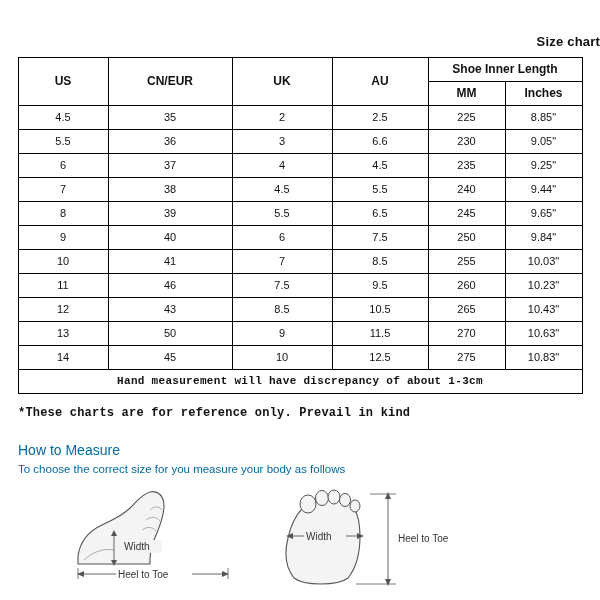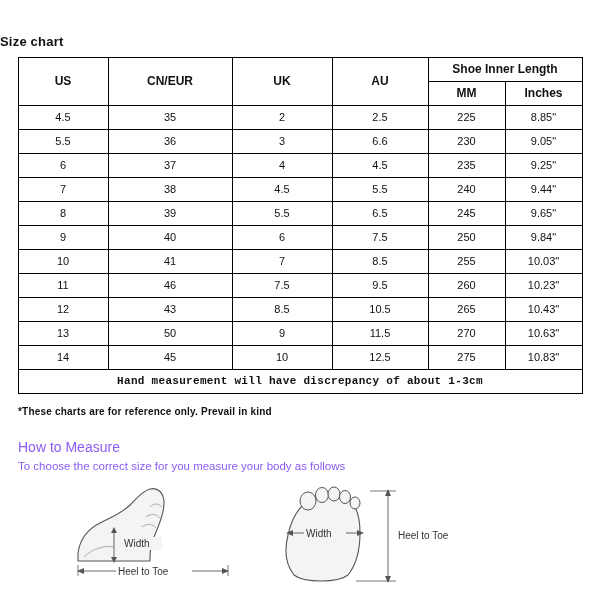--- a/index.html
+++ b/index.html
@@ -15,21 +15,21 @@
     overflow: hidden;
   }
   .page {
     position: relative;
     width: 600px;
     height: 600px;
     box-sizing: border-box;
     padding: 0;
   }
   .chart-title {
-    text-align: left;
+    text-align: right;
     font-weight: bold;
     font-size: 13px;
     margin: 34px 0 8px 0;
     letter-spacing: 0.2px;
   }
   table.size-chart {
     border-collapse: collapse;
     width: 564px;
     margin: 0 auto;
     table-layout: fixed;
@@ -76,29 +76,29 @@
     font-family: "Liberation Mono", monospace;
     font-size: 11px;
     font-weight: bold;
     height: 24px;
     line-height: 24px;
     letter-spacing: 0.3px;
   }
   .ref-note {
     width: 564px;
     margin: 12px auto 18px auto;
-    font-family: Liberation Sans, sans-serif;
-    font-size: 10px;
+    font-family: Liberation Mono, monospace;
+    font-size: 12px;
     font-weight: bold;
     letter-spacing: 0.2px;
   }
   .how-to {
     width: 564px;
     margin: 22px auto 0 auto;
-    color: #8b5cf6;
+    color: #0369a1;
   }
   .how-to-title {
     font-size: 14px;
     margin-bottom: 5px;
   }
   .how-to-sub {
     font-size: 11.5px;
     margin-bottom: 5px;
   }
   .diagram-wrap {

